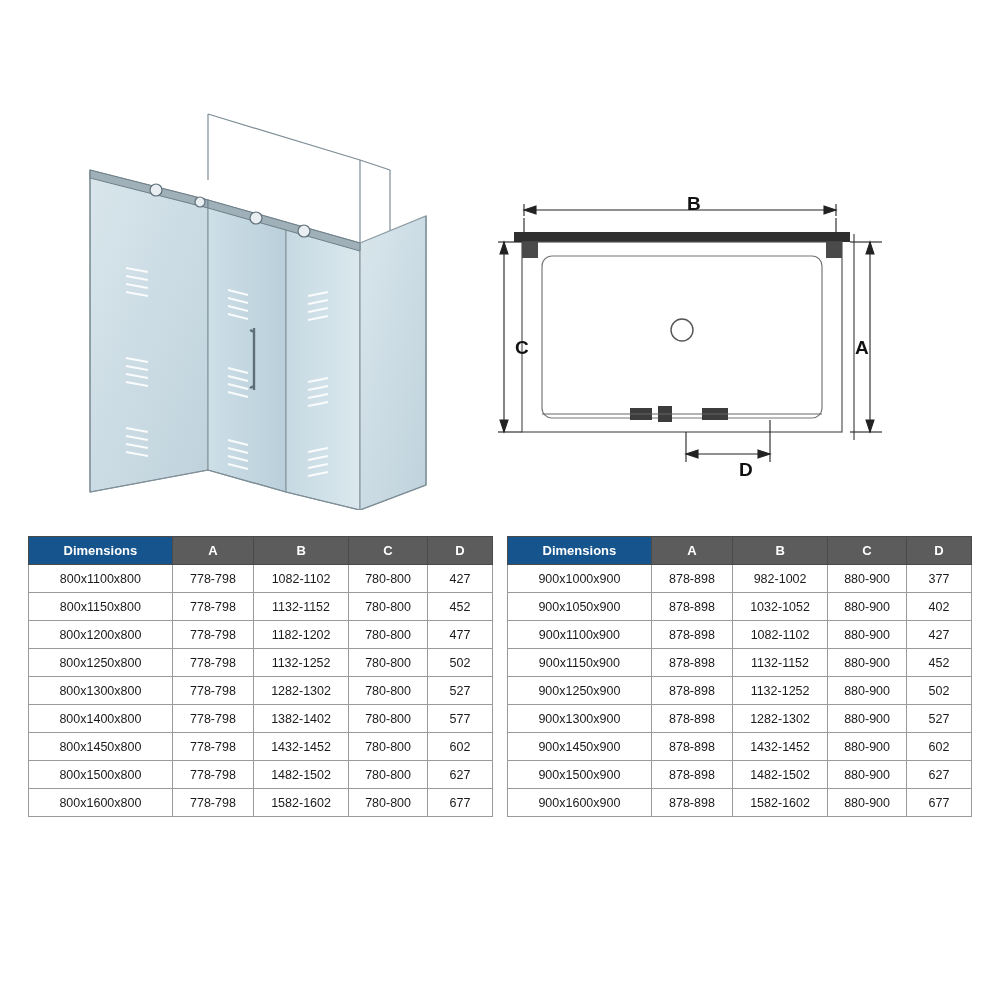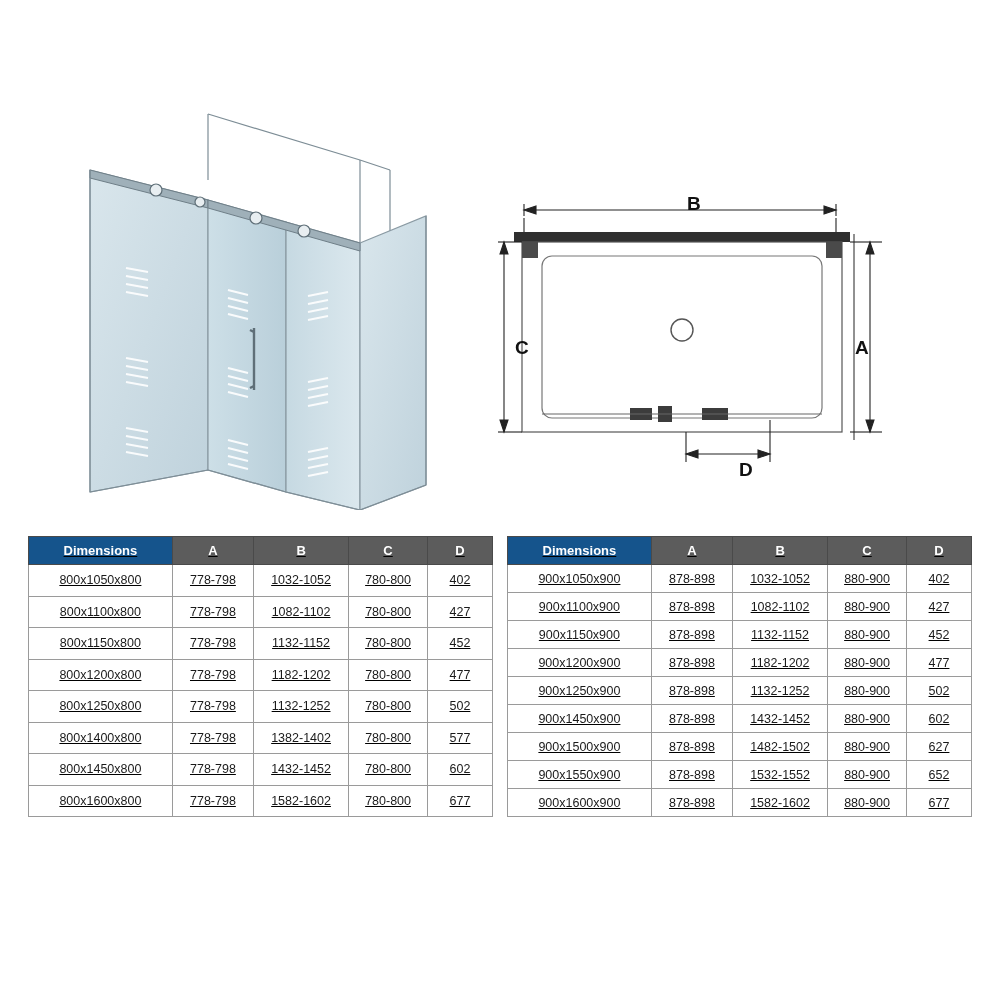--- a/index.html
+++ b/index.html
@@ -61,21 +61,20 @@
     display: flex;
     justify-content: space-between;
     padding: 0 28px;
     box-sizing: border-box;
   }
   table.spec {
     border-collapse: collapse;
     width: 465px;
     background: #ffffff;
     table-layout: fixed;
-    text-decoration: underline;
   }
   table.spec th, table.spec td {
     border: 1px solid #9a9a9a;
     text-align: center;
     font-size: 12.5px;
     height: 27px;
     padding: 0 2px;
     color: #1a1a1a;
   }
   table.spec thead th {
@@ -253,27 +252,20 @@
       <tr>
         <th class="first">Dimensions</th>
         <th>A</th>
         <th>B</th>
         <th>C</th>
         <th>D</th>
       </tr>
     </thead>
     <tbody>
         <tr>
-          <td>800x1050x800</td>
-          <td>778-798</td>
-          <td>1032-1052</td>
-          <td>780-800</td>
-          <td>402</td>
-        </tr>
-        <tr>
           <td>800x1100x800</td>
           <td>778-798</td>
           <td>1082-1102</td>
           <td>780-800</td>
           <td>427</td>
         </tr>
         <tr>
           <td>800x1150x800</td>
           <td>778-798</td>
           <td>1132-1152</td>
@@ -288,32 +280,46 @@
           <td>477</td>
         </tr>
         <tr>
           <td>800x1250x800</td>
           <td>778-798</td>
           <td>1132-1252</td>
           <td>780-800</td>
           <td>502</td>
         </tr>
         <tr>
+          <td>800x1300x800</td>
+          <td>778-798</td>
+          <td>1282-1302</td>
+          <td>780-800</td>
+          <td>527</td>
+        </tr>
+        <tr>
           <td>800x1400x800</td>
           <td>778-798</td>
           <td>1382-1402</td>
           <td>780-800</td>
           <td>577</td>
         </tr>
         <tr>
           <td>800x1450x800</td>
           <td>778-798</td>
           <td>1432-1452</td>
           <td>780-800</td>
           <td>602</td>
+        </tr>
+        <tr>
+          <td>800x1500x800</td>
+          <td>778-798</td>
+          <td>1482-1502</td>
+          <td>780-800</td>
+          <td>627</td>
         </tr>
         <tr>
           <td>800x1600x800</td>
           <td>778-798</td>
           <td>1582-1602</td>
           <td>780-800</td>
           <td>677</td>
         </tr>
       </tbody>
   </table>
@@ -330,20 +336,27 @@
       <tr>
         <th class="first">Dimensions</th>
         <th>A</th>
         <th>B</th>
         <th>C</th>
         <th>D</th>
       </tr>
     </thead>
     <tbody>
         <tr>
+          <td>900x1000x900</td>
+          <td>878-898</td>
+          <td>982-1002</td>
+          <td>880-900</td>
+          <td>377</td>
+        </tr>
+        <tr>
           <td>900x1050x900</td>
           <td>878-898</td>
           <td>1032-1052</td>
           <td>880-900</td>
           <td>402</td>
         </tr>
         <tr>
           <td>900x1100x900</td>
           <td>878-898</td>
           <td>1082-1102</td>
@@ -351,53 +364,46 @@
           <td>427</td>
         </tr>
         <tr>
           <td>900x1150x900</td>
           <td>878-898</td>
           <td>1132-1152</td>
           <td>880-900</td>
           <td>452</td>
         </tr>
         <tr>
-          <td>900x1200x900</td>
-          <td>878-898</td>
-          <td>1182-1202</td>
-          <td>880-900</td>
-          <td>477</td>
-        </tr>
-        <tr>
           <td>900x1250x900</td>
           <td>878-898</td>
           <td>1132-1252</td>
           <td>880-900</td>
           <td>502</td>
         </tr>
         <tr>
+          <td>900x1300x900</td>
+          <td>878-898</td>
+          <td>1282-1302</td>
+          <td>880-900</td>
+          <td>527</td>
+        </tr>
+        <tr>
           <td>900x1450x900</td>
           <td>878-898</td>
           <td>1432-1452</td>
           <td>880-900</td>
           <td>602</td>
         </tr>
         <tr>
           <td>900x1500x900</td>
           <td>878-898</td>
           <td>1482-1502</td>
           <td>880-900</td>
           <td>627</td>
-        </tr>
-        <tr>
-          <td>900x1550x900</td>
-          <td>878-898</td>
-          <td>1532-1552</td>
-          <td>880-900</td>
-          <td>652</td>
         </tr>
         <tr>
           <td>900x1600x900</td>
           <td>878-898</td>
           <td>1582-1602</td>
           <td>880-900</td>
           <td>677</td>
         </tr>
       </tbody>
   </table>

